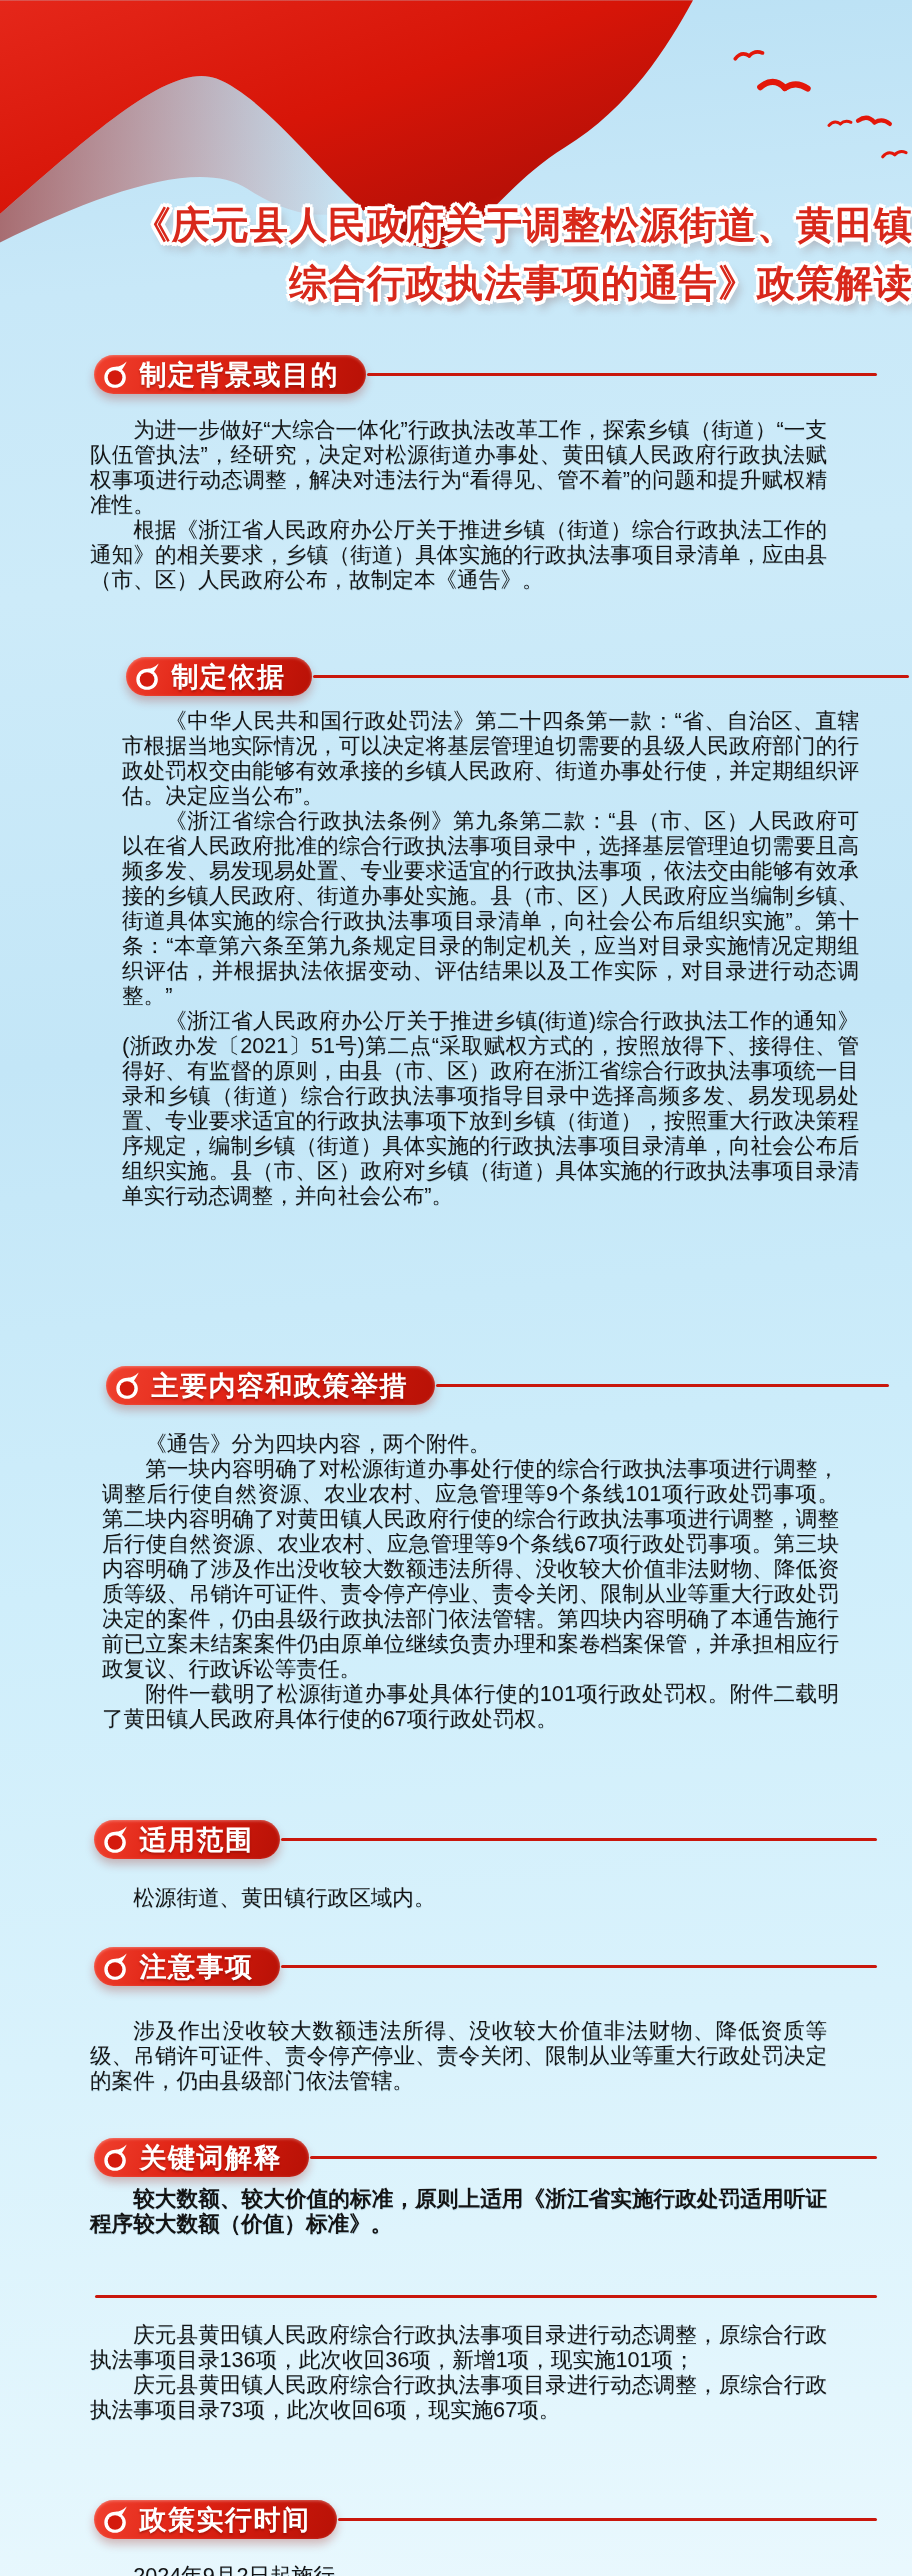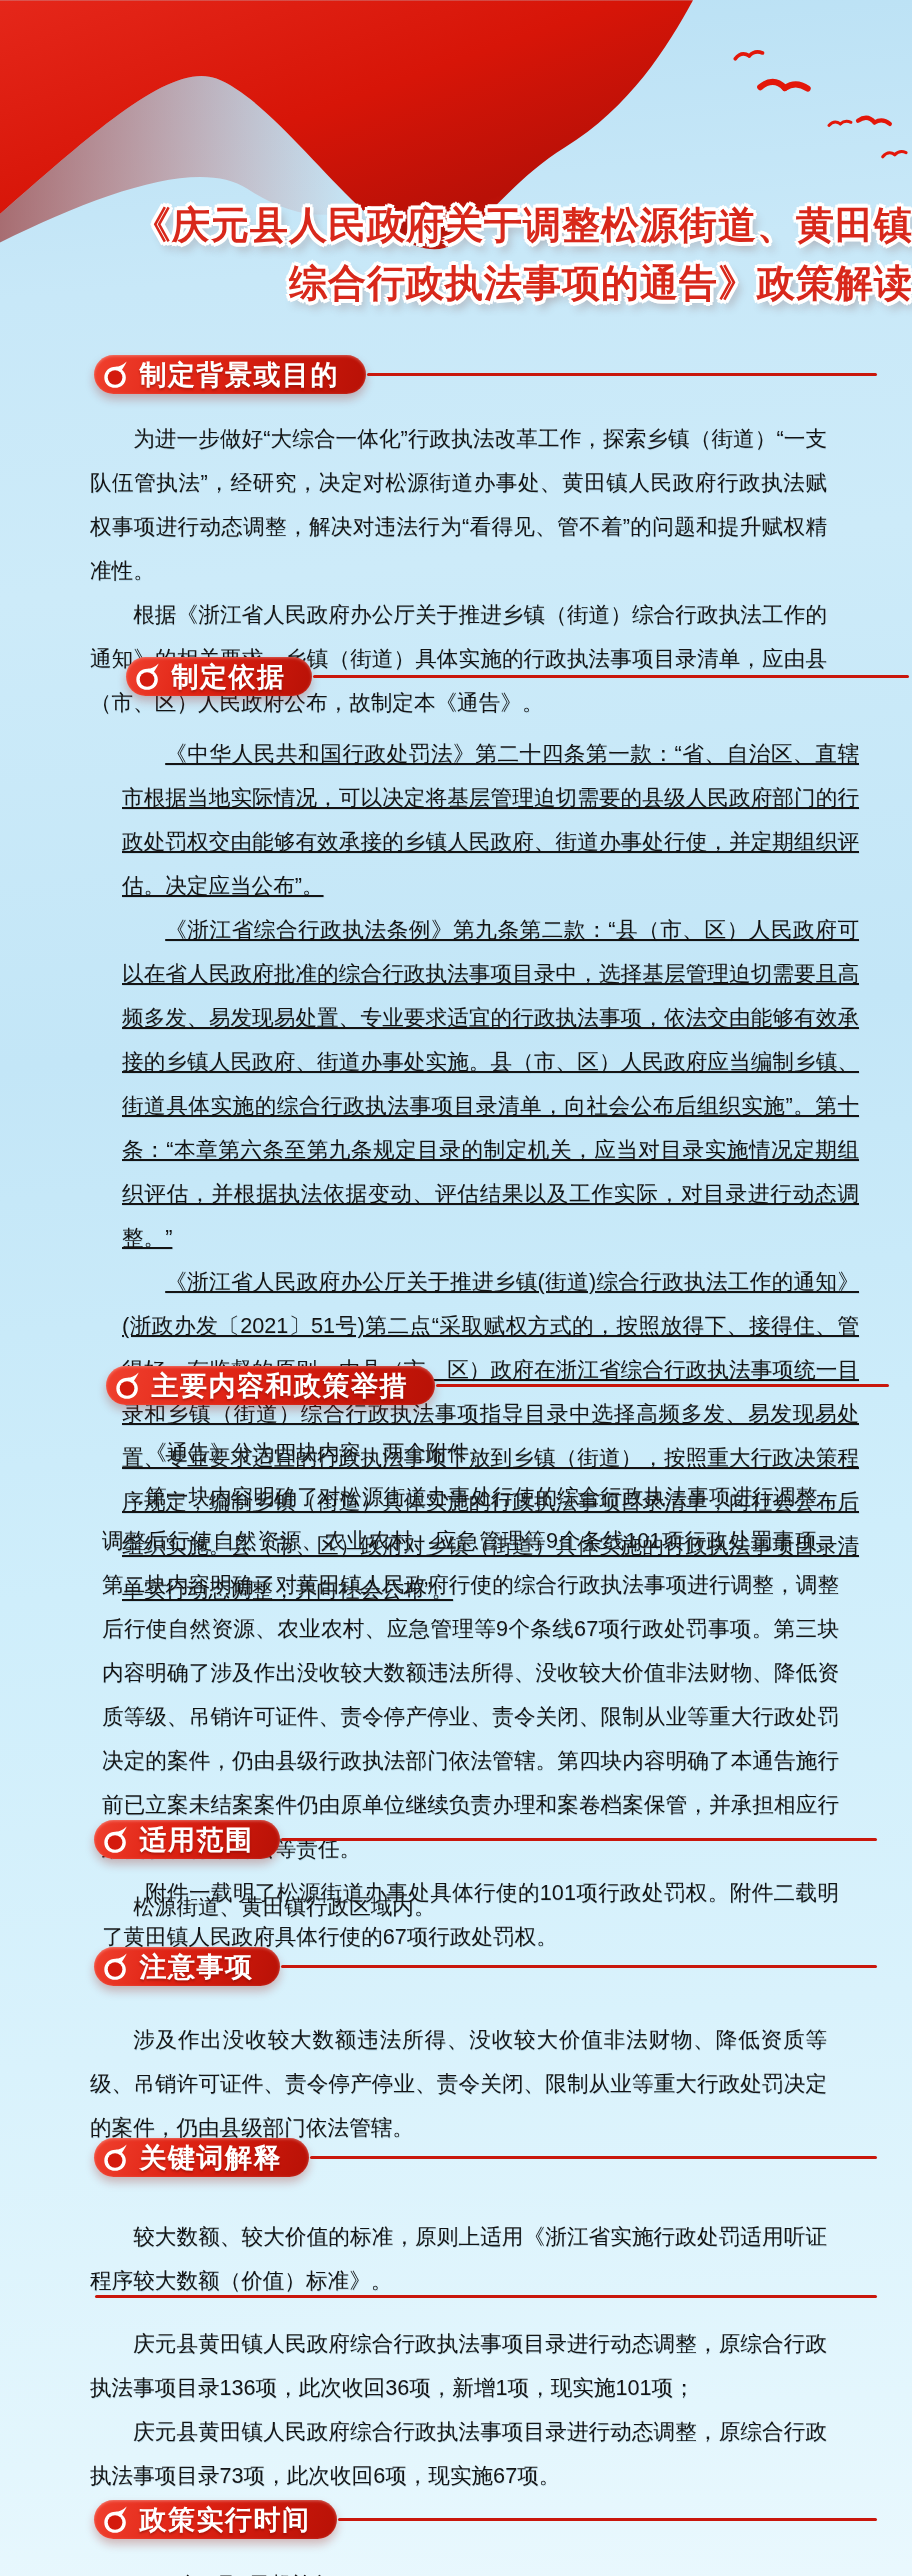--- a/index.html
+++ b/index.html
@@ -50,21 +50,21 @@
   }
   .swoosh{width:31px;height:31px;display:inline-block;margin-right:8.2px;flex:0 0 auto;}
   .pill-label{
     color:#fff;font-size:27px;font-weight:bold;letter-spacing:1.5px;
     white-space:nowrap;text-shadow:0 1.5px 2.1px rgba(120,10,5,.45);
   }
   .rule{flex:1 1 auto;height:2.6px;background:#c9170c;margin-left:1px;border-radius:1.5px;}
 
   .body{
     margin:0 86px 0 90px;
-    color:#141414;font-size:21.6px;line-height:44px;
+    color:#141414;font-size:21.6px;line-height:25px;
     text-align:justify;font-weight:500;
   }
   .body p{margin:0;text-indent:2em;text-shadow:0.5px 1px 0 rgba(160,200,220,.55);}
 </style>
 </head>
 <body>
 
 <div class="poster">
 
   <svg class="ribbon-top" viewBox="0 0 1772 560" aria-hidden="true">
@@ -142,21 +142,21 @@
         <span class="swoosh">
           <svg viewBox="0 0 72 72" width="31" height="31" aria-hidden="true">
             <path fill="#ffffff" d="M62 6 C 52 15 45 18 36 18 C 21 18 10 29 10 43 C 10 57 21 67 35 67 C 49 67 60 57 60 43 C 60 35 56 29 51 25 C 55 19 59 13 62 6 Z"></path>
             <circle cx="35" cy="43" r="17" fill="#d41a0d"></circle>
           </svg>
         </span>
         <span class="pill-label">制定依据</span>
       </div>
       <div class="rule"></div>
     </div>
-    <div class="body" style="margin-top: 36px; text-decoration: underline;">
+    <div class="body" style="margin-top: 12px;">
           <p>《中华人民共和国行政处罚法》第二十四条第一款：“省、自治区、直辖市根据当地实际情况，可以决定将基层管理迫切需要的县级人民政府部门的行政处罚权交由能够有效承接的乡镇人民政府、街道办事处行使，并定期组织评估。决定应当公布”。</p>
           <p>《浙江省综合行政执法条例》第九条第二款：“县（市、区）人民政府可以在省人民政府批准的综合行政执法事项目录中，选择基层管理迫切需要且高频多发、易发现易处置、专业要求适宜的行政执法事项，依法交由能够有效承接的乡镇人民政府、街道办事处实施。县（市、区）人民政府应当编制乡镇、街道具体实施的综合行政执法事项目录清单，向社会公布后组织实施”。第十条：“本章第六条至第九条规定目录的制定机关，应当对目录实施情况定期组织评估，并根据执法依据变动、评估结果以及工作实际，对目录进行动态调整。”</p>
           <p>《浙江省人民政府办公厅关于推进乡镇(街道)综合行政执法工作的通知》(浙政办发〔2021〕51号)第二点“采取赋权方式的，按照放得下、接得住、管得好、有监督的原则，由县（市、区）政府在浙江省综合行政执法事项统一目录和乡镇（街道）综合行政执法事项指导目录中选择高频多发、易发现易处置、专业要求适宜的行政执法事项下放到乡镇（街道），按照重大行政决策程序规定，编制乡镇（街道）具体实施的行政执法事项目录清单，向社会公布后组织实施。县（市、区）政府对乡镇（街道）具体实施的行政执法事项目录清单实行动态调整，并向社会公布”。</p>
         </div>
   </section>
 
   <section class="sec" style="top: 1366px; padding-left: 12px;">
     <div class="pill-row">
       <div class="pill">
         <span class="swoosh">
@@ -218,21 +218,21 @@
         <span class="swoosh">
           <svg viewBox="0 0 72 72" width="31" height="31" aria-hidden="true">
             <path fill="#ffffff" d="M62 6 C 52 15 45 18 36 18 C 21 18 10 29 10 43 C 10 57 21 67 35 67 C 49 67 60 57 60 43 C 60 35 56 29 51 25 C 55 19 59 13 62 6 Z"></path>
             <circle cx="35" cy="43" r="17" fill="#d41a0d"></circle>
           </svg>
         </span>
         <span class="pill-label">关键词解释</span>
       </div>
       <div class="rule"></div>
     </div>
-    <div class="body" style="margin-top: 38px;">
+    <div class="body" style="margin-top: 9px; font-weight: bold;">
           <p>较大数额、较大价值的标准，原则上适用《浙江省实施行政处罚适用听证程序较大数额（价值）标准》。</p>
         </div>
   </section>
 
   <section class="sec" style="top: 2295px;">
     <div class="pill-row">
       <div class="rule"></div>
     </div>
     <div class="body" style="margin-top: 24px;">
           <p>庆元县黄田镇人民政府综合行政执法事项目录进行动态调整，原综合行政执法事项目录136项，此次收回36项，新增1项，现实施101项；</p>

